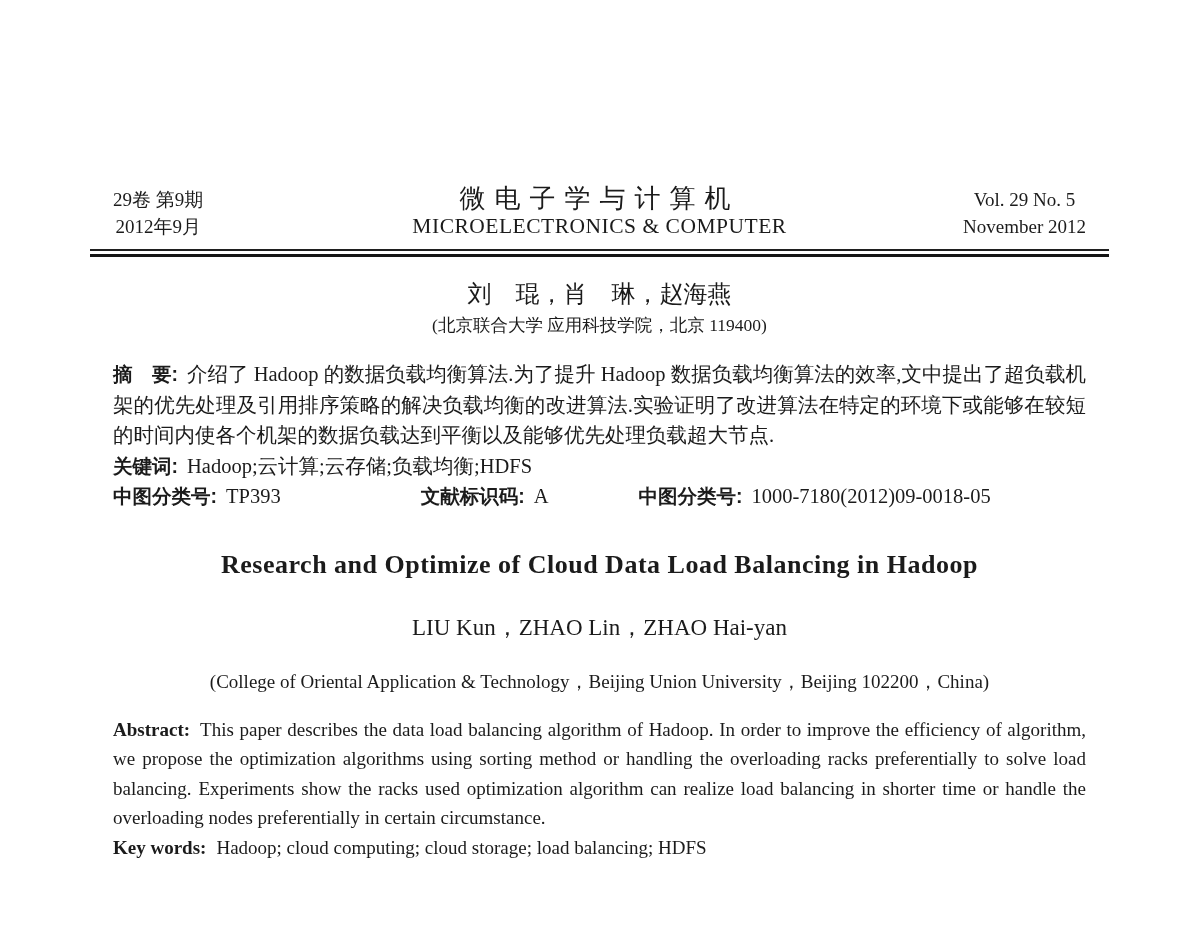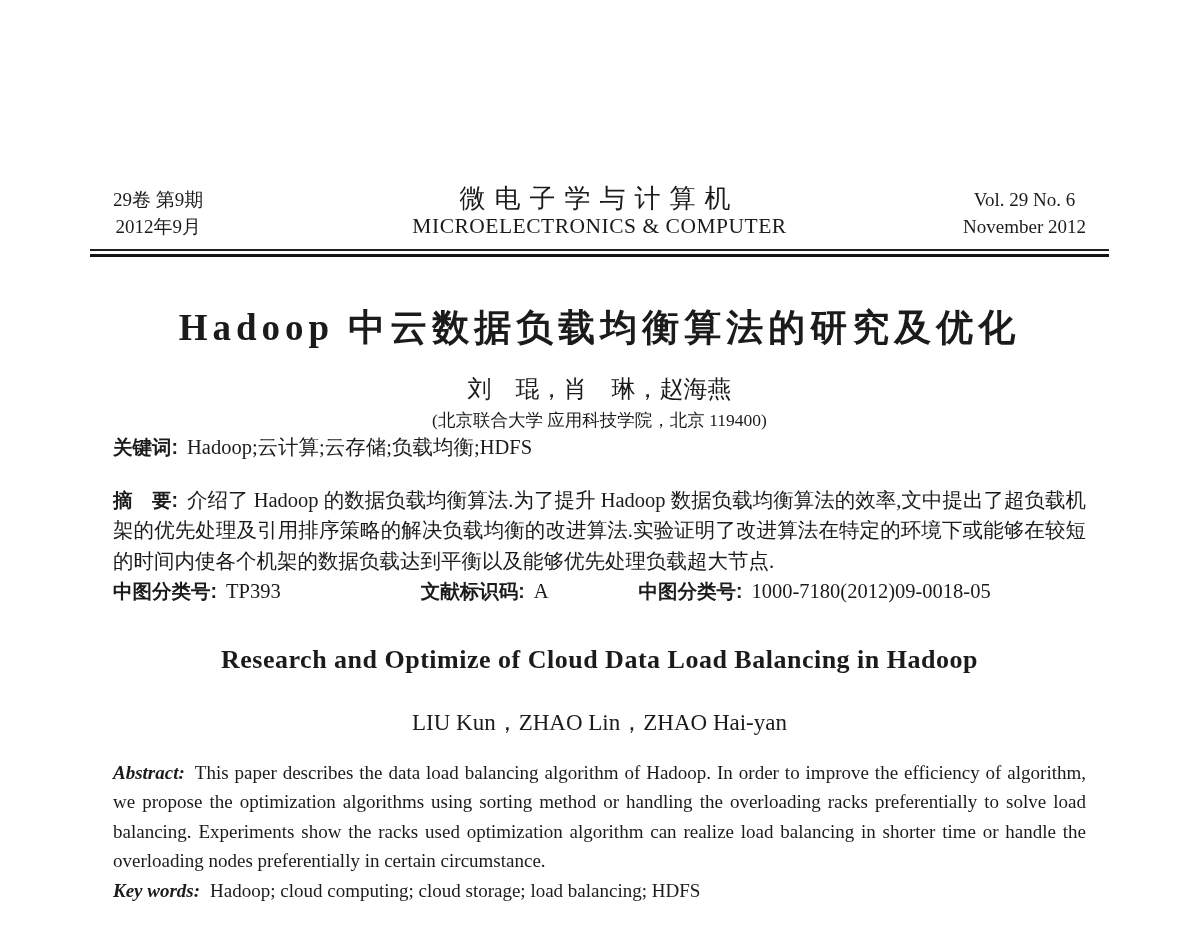--- a/index.html
+++ b/index.html
@@ -109,63 +109,62 @@
     line-height: 29.5px;
     text-align: justify;
   }
   .en-kw {
     font-size: 19px;
     line-height: 29.5px;
   }
   .en-label {
     font-weight: bold;
     margin-right: 10px;
-    font-style: italic;
   }
 </style>
 </head>
 <body>
 
 <div class="page">
 
   <header class="jheader">
     <div class="jh-left">
       <div>29卷 第9期</div>
       <div>2012年9月</div>
     </div>
     <div class="jh-center">
       <div class="jh-cn">微电子学与计算机</div>
       <div class="jh-en">MICROELECTRONICS &amp; COMPUTER</div>
     </div>
     <div class="jh-right">
-      <div>Vol. 29  No. 6</div>
+      <div>Vol. 29  No. 5</div>
       <div>November  2012</div>
     </div>
   </header>
 
   <div class="rule"></div>
 
-  <h1 class="cn-title">Hadoop 中云数据负载均衡算法的研究及优化</h1>
 
   <div class="cn-authors">刘　琨，肖　琳，赵海燕</div>
 
   <div class="cn-affil">(北京联合大学 应用科技学院，北京 119400)</div>
 
+  <p class="para cn-abs"><b class="cjk-label">摘　要:</b><span>介绍了 Hadoop 的数据负载均衡算法.为了提升 Hadoop 数据负载均衡算法的效率,文中提出了超负载机架的优先处理及引用排序策略的解决负载均衡的改进算法.实验证明了改进算法在特定的环境下或能够在较短的时间内使各个机架的数据负载达到平衡以及能够优先处理负载超大节点.</span></p>
+
   <p class="para cn-kw"><b class="cjk-label">关键词:</b><span>Hadoop;云计算;云存储;负载均衡;HDFS</span></p>
-
-  <p class="para cn-abs"><b class="cjk-label">摘　要:</b><span>介绍了 Hadoop 的数据负载均衡算法.为了提升 Hadoop 数据负载均衡算法的效率,文中提出了超负载机架的优先处理及引用排序策略的解决负载均衡的改进算法.实验证明了改进算法在特定的环境下或能够在较短的时间内使各个机架的数据负载达到平衡以及能够优先处理负载超大节点.</span></p>
 
   <div class="clc-row">
     <span><b class="cjk-label">中图分类号:</b><span>TP393</span></span>
     <span class="clc-item2"><b class="cjk-label">文献标识码:</b><span>A</span></span>
     <span class="clc-item3"><b class="cjk-label">中图分类号:</b><span>1000-7180(2012)09-0018-05</span></span>
   </div>
 
   <h2 class="en-title">Research and Optimize of Cloud Data Load Balancing in Hadoop</h2>
 
   <div class="en-authors">LIU Kun，ZHAO Lin，ZHAO Hai-yan</div>
 
+  <div class="en-affil">(College of Oriental Application &amp; Technology，Beijing Union University，Beijing 102200，China)</div>
 
   <p class="para en-abs"><b class="en-label">Abstract:</b><span>This paper describes the data load balancing algorithm of Hadoop. In order to improve the efficiency of algorithm, we propose the optimization algorithms using sorting method or handling the overloading racks preferentially to solve load balancing. Experiments show the racks used optimization algorithm can realize load balancing in shorter time or handle the overloading nodes preferentially in certain circumstance.</span></p>
 
   <p class="para en-kw"><b class="en-label">Key words:</b><span>Hadoop; cloud computing; cloud storage; load balancing; HDFS</span></p>
 
 </div>
 
 </body></html>

